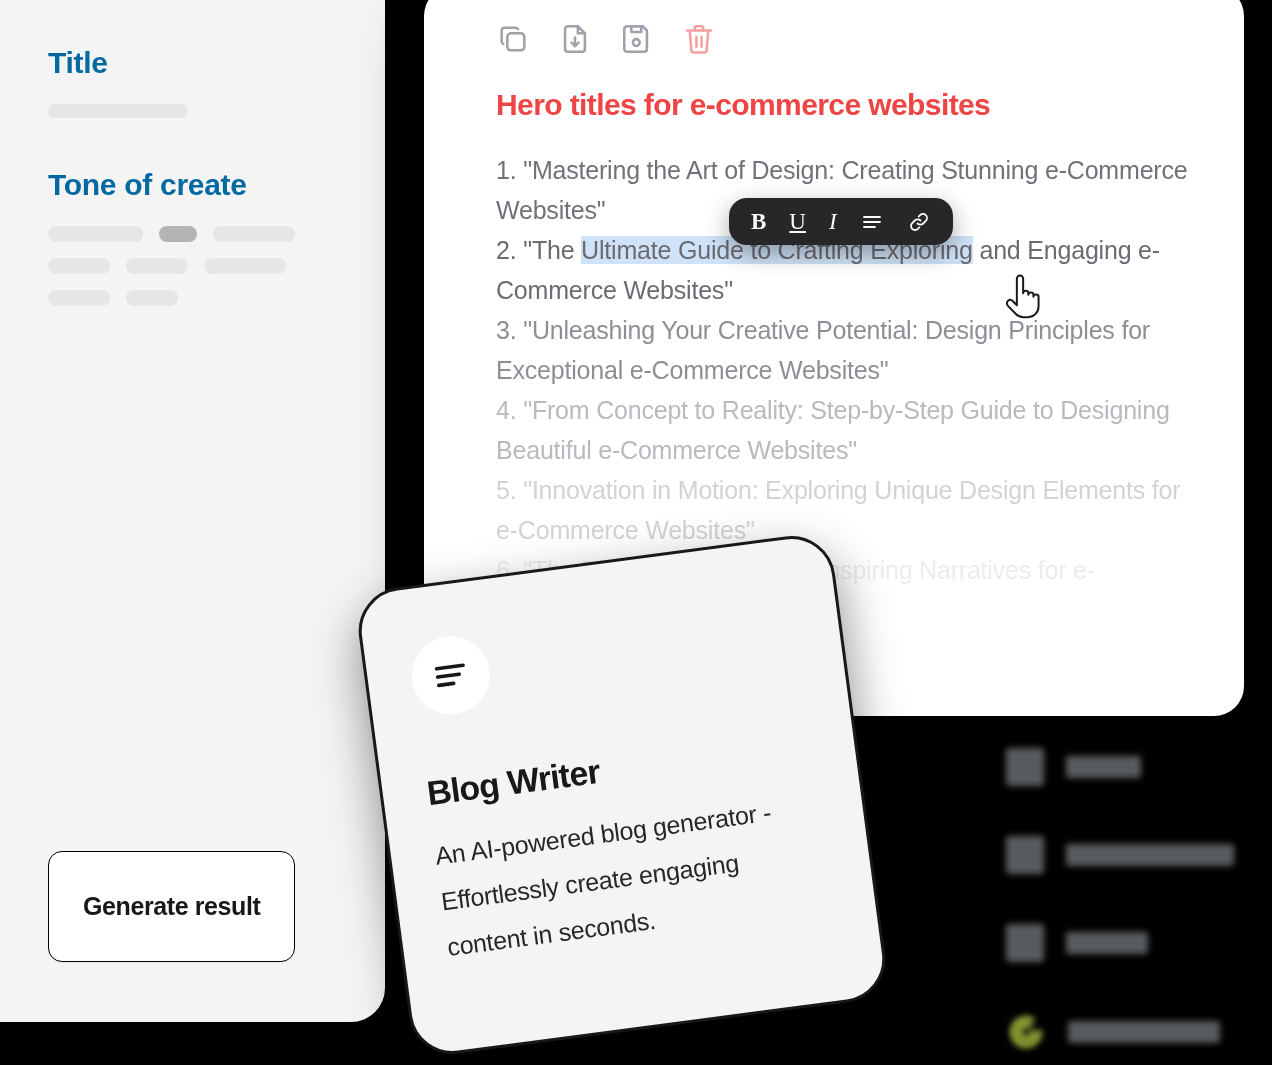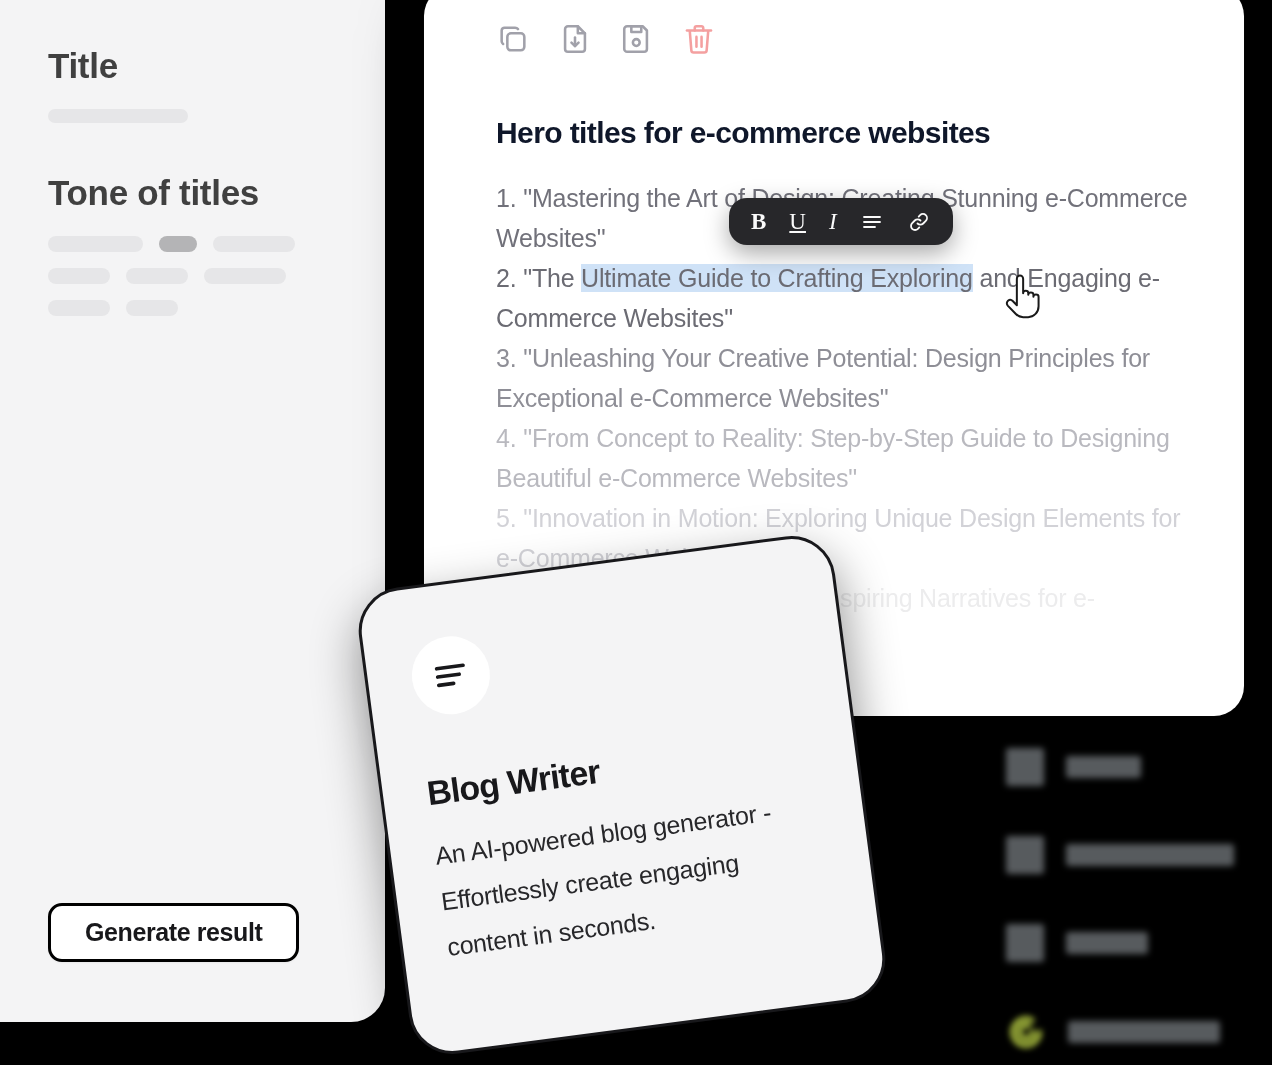--- a/index.html
+++ b/index.html
@@ -13,54 +13,54 @@
 
   
   .sidebar{
     position:absolute;left:0;top:0;width:385px;height:1022px;
     background:#f4f4f5;
     border-bottom-right-radius:34px;
     box-sizing:border-box;
     padding:48px;
   }
   .field-label{
-    font-size:35px;font-weight:700;color:#404040;
+    font-size:30px;font-weight:700;color:#0369a1;
     letter-spacing:-0.3px;line-height:1;
   }
   .sk{background:#e6e6e8;border-radius:999px;height:14px;}
   .g-title{margin-top:26px;}
   .g-desc{margin-top:26px;}
   .g-desc .sk + .sk{margin-top:18px;}
   .sec{margin-top:52px;}
   .chips{display:flex;flex-wrap:wrap;gap:16px;margin-top:26px;max-width:300px;}
   .chip{height:16px;border-radius:999px;background:#e6e6e8;}
   .chip.on{background:#b4b4b6;}
 
   .gen-btn{
     position:absolute;left:48px;bottom:60px;
-    background:#ffffff;border:3px solid #000000;border-radius:14px;
-    padding:12px 34px;font-size:25px;font-weight:700;color:#18181b;
+    background:#ffffff;border:1px solid #000000;border-radius:14px;
+    padding:40px 34px;font-size:25px;font-weight:700;color:#18181b;
     letter-spacing:-0.4px;cursor:pointer;
     box-shadow:0 1px 2px rgba(0,0,0,.05);
   }
 
   
   .editor{
     position:absolute;left:424px;top:-14px;width:820px;height:730px;
     background:#ffffff;border-radius:30px;
     box-shadow:0 26px 60px rgba(0,0,0,.55), 0 0 0 1px rgba(255,255,255,.02);
     overflow:hidden;
   }
   .ed-inner{padding:36px 44px 0 72px;}
   .toolbar-icons{display:flex;gap:28px;align-items:center;margin-top:0px;}
   .ticon{width:34px;height:34px;cursor:pointer;display:block;}
 
   .doc-title{
-    font-size:30px;font-weight:700;color:#0f172a;letter-spacing:-0.6px;
-    margin-top:60px;
+    font-size:30px;font-weight:700;color:#ef4444;letter-spacing:-0.6px;
+    margin-top:32px;
   }
   .doc-body{margin-top:28px;font-size:25px;line-height:40px;color:#71717a;}
   .li{letter-spacing:-0.2px;}
   .li2{color:#6b6b73;}
   .li3{color:#8e8e96;}
   .li4{color:#b9b9bf;}
   .li5{color:#d2d2d7;}
   .li6{color:#ececed;}
   .sel{background:#cfe2f7;}
 
@@ -111,21 +111,21 @@
 
     <div>
       <div class="field-label">Title</div>
       <div class="g-title">
         <div class="sk" style="width:140px"></div>
       </div>
     </div>
 
 
     <div class="sec">
-      <div class="field-label">Tone of titles</div>
+      <div class="field-label">Tone of create</div>
       <div class="chips">
         <div class="chip" style="width:95px"></div>
         <div class="chip on" style="width:38px"></div>
         <div class="chip" style="width:82px"></div>
         <div class="chip" style="width:62px"></div>
         <div class="chip" style="width:62px"></div>
         <div class="chip" style="width:82px"></div>
         <div class="chip" style="width:62px"></div>
         <div class="chip" style="width:52px"></div>
       </div>

